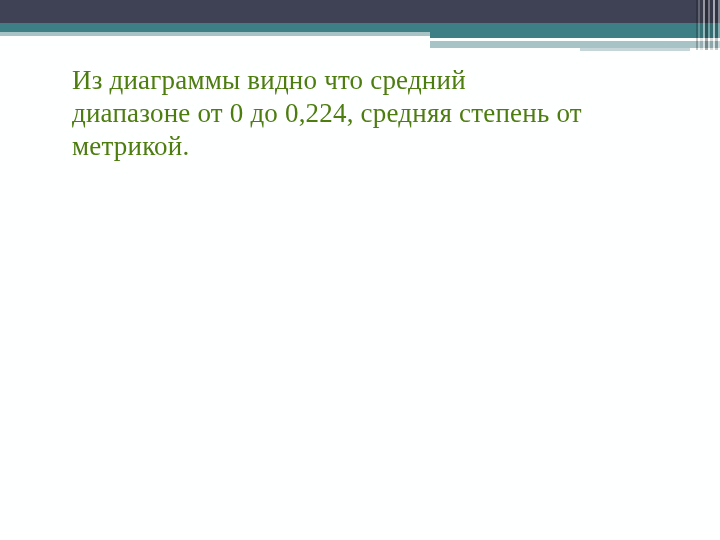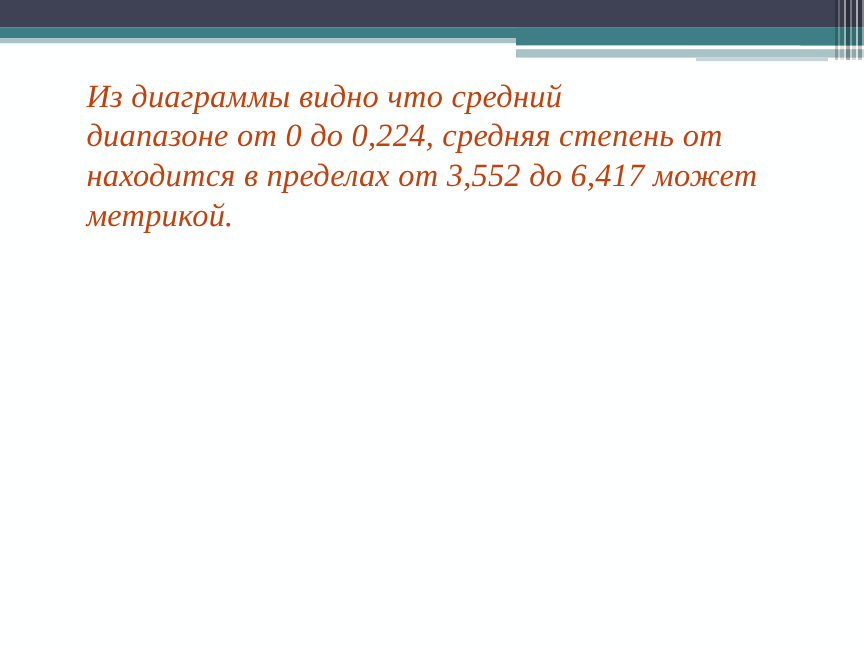--- a/index.html
+++ b/index.html
@@ -37,40 +37,38 @@
       rgba(255,255,255,0.55) 19px 21px,
       rgba(0,0,0,0.22) 21px 24px,
       rgba(255,255,255,0.35) 24px 26px);
   }
   
   .body-text {
     position: absolute;
     left: 72px; top: 64px; width: 615px;
     font-size: 27px;
     line-height: 33px;
-    color: #c2410c;
+    color: #4d7c0f;
     letter-spacing: 0.2px;
-    font-style: italic;
   }
   .body-text .line { white-space: nowrap; }
 </style>
 </head>
 <body>
 
 <div id="slide">
 
   <div class="hd bar-dark"></div>
   <div class="hd bar-teal"></div>
   <div class="hd bar-pale-left"></div>
   <div class="hd blk-teal-right"></div>
   <div class="hd stripe-white"></div>
   <div class="hd blk-pale-right"></div>
   <div class="hd blk-pale-step"></div>
   <div class="hd corner-stripes"></div>
 
   <div class="body-text">
     <div class="line">Из диаграммы видно что средний</div>
     <div class="line">диапазоне от 0 до 0,224, средняя степень от</div>
-    <div class="line">находится в пределах от 3,552 до 6,417 может</div>
     <div class="line">метрикой.</div>
   </div>
 
 </div>
 
 </body></html>

